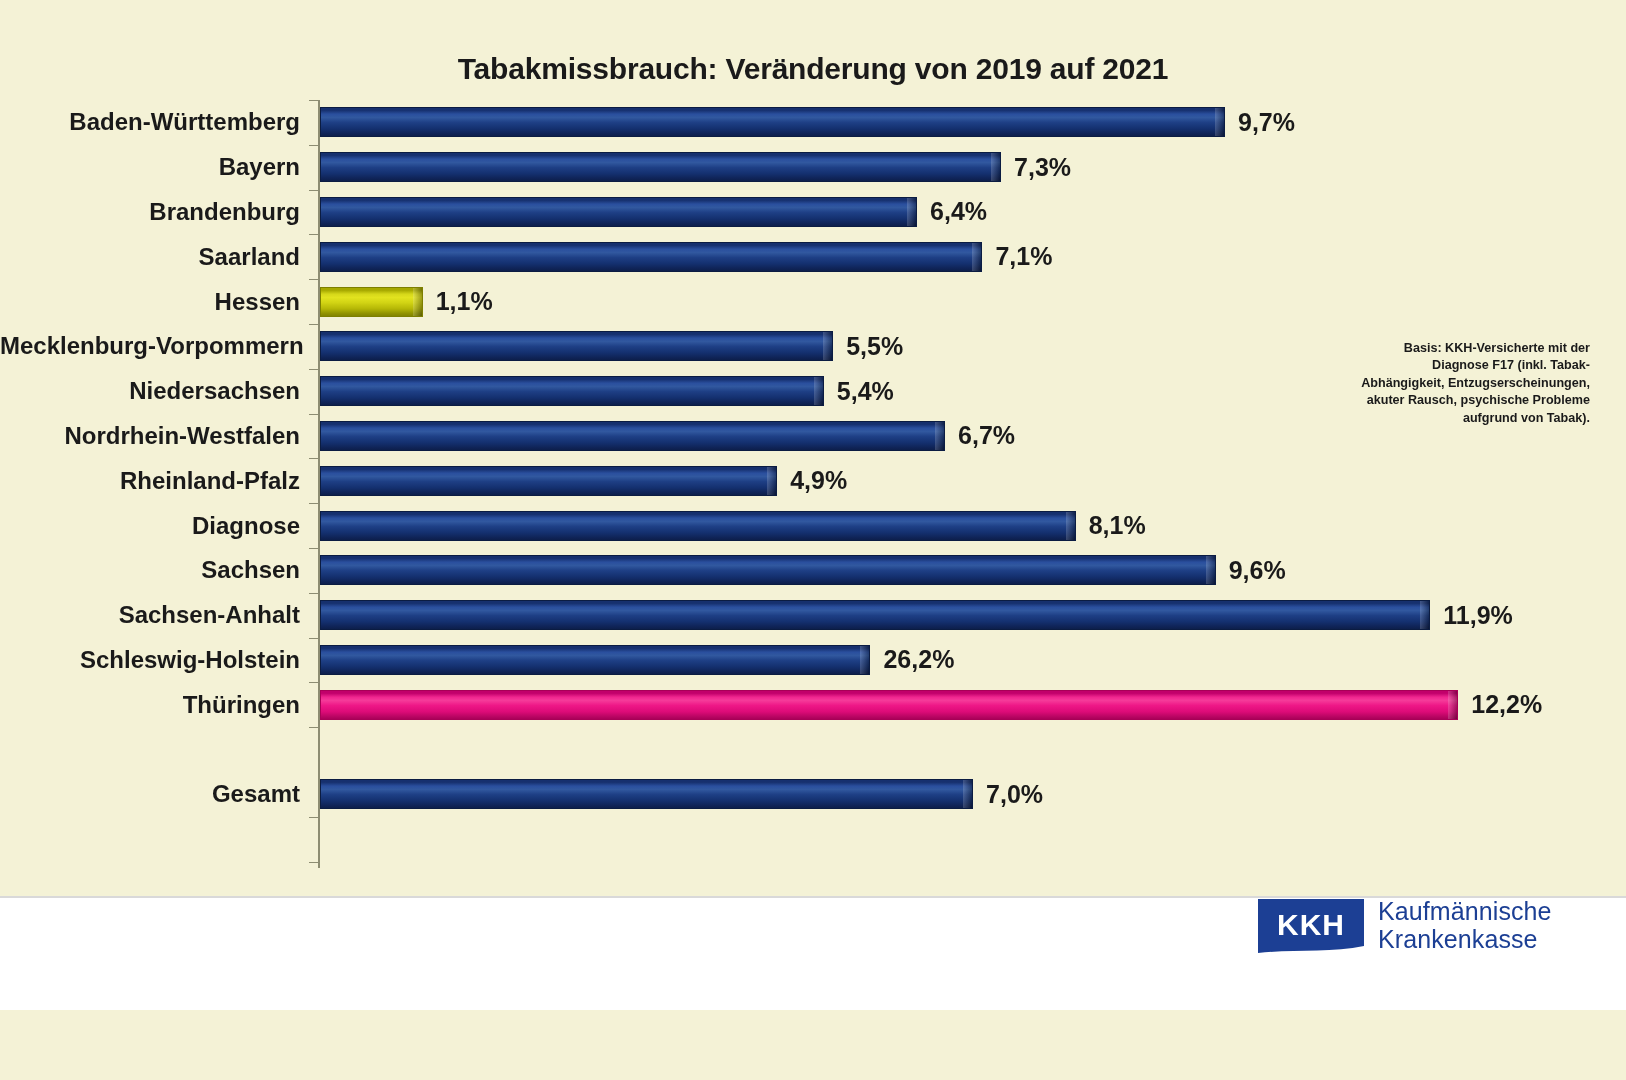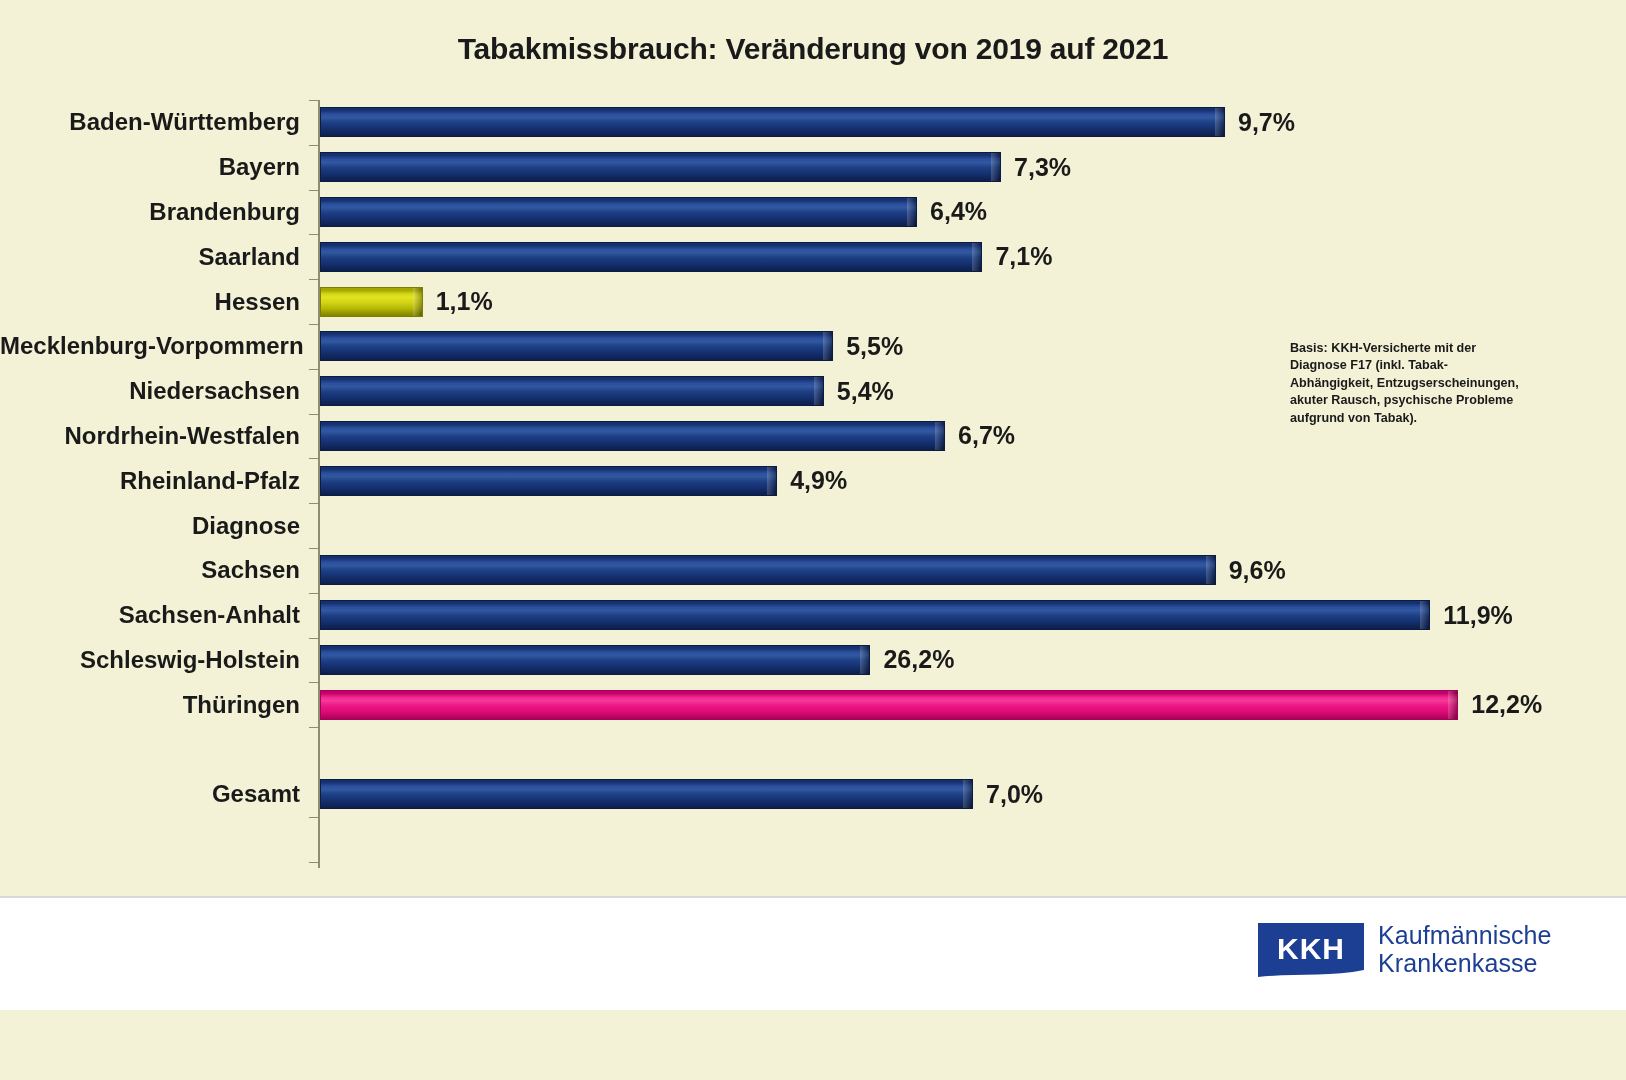--- a/index.html
+++ b/index.html
@@ -27,21 +27,21 @@
     position:absolute;left:0;top:1002px;width:1626px;height:78px;
     background:#ffffff;
   }
   .bottom-cream{
     position:absolute;left:0;top:1010px;width:1626px;height:70px;
     background:#f4f2d6;
   }
 
   
   .title{
-    position:absolute;left:0;top:32px;width:1626px;
+    position:absolute;left:0;top:52px;width:1626px;
     text-align:center;
     font-size:30px;font-weight:bold;color:#1a1a1a;
     letter-spacing:-0.2px;
   }
   
   .axis-line{
     position:absolute;left:318px;top:100px;
     width:2px;height:768px;
     background:#8d8d72;
   }
@@ -104,28 +104,28 @@
   }
   .val-label{
     margin-left:13px;
     font-size:25px;font-weight:bold;color:#1a1a1a;
     white-space:nowrap;
   }
 
   
   .footnote{
     position:absolute;left:1290px;top:340px;width:300px;
-    text-align:left;
+    text-align:right;
     font-size:12.6px;font-weight:bold;color:#1a1a1a;
     line-height:1.38;
   }
 
   
   .logo{
-    position:absolute;left:1258px;top:921px;
+    position:absolute;left:1258px;top:897px;
     display:flex;align-items:flex-start;
   }
   .logo-mark{
     position:relative;width:106px;height:54px;
     margin-top:2px;
   }
   .logo-mark svg{display:block;}
   .logo-text{
     margin-left:14px;
     font-size:25px;line-height:1.12;
@@ -222,20 +222,24 @@
       </div>
       <div class="row">
         <div class="cat-label">Rheinland-Pfalz</div>
         <div class="bar-wrap">
           <div class="bar blue" style="width: 457.17px;"></div>
           <div class="val-label">4,9%</div>
         </div>
       </div>
       <div class="row">
         <div class="cat-label">Diagnose</div>
+        <div class="bar-wrap">
+          <div class="bar blue" style="width: 755.73px;"></div>
+          <div class="val-label">8,1%</div>
+        </div>
       </div>
       <div class="row">
         <div class="cat-label">Sachsen</div>
         <div class="bar-wrap">
           <div class="bar blue" style="width: 895.68px;"></div>
           <div class="val-label">9,6%</div>
         </div>
       </div>
       <div class="row">
         <div class="cat-label">Sachsen-Anhalt</div>

